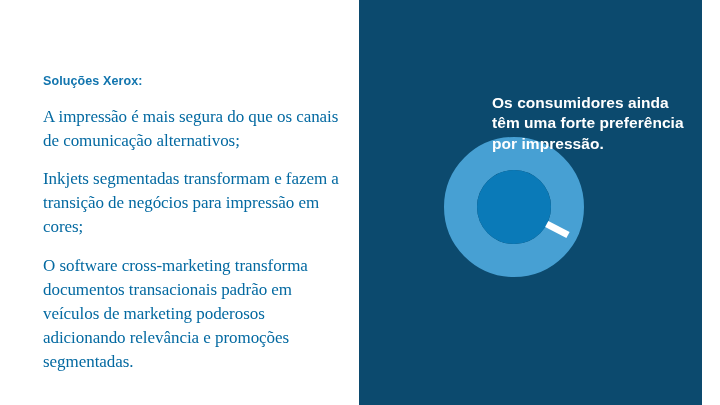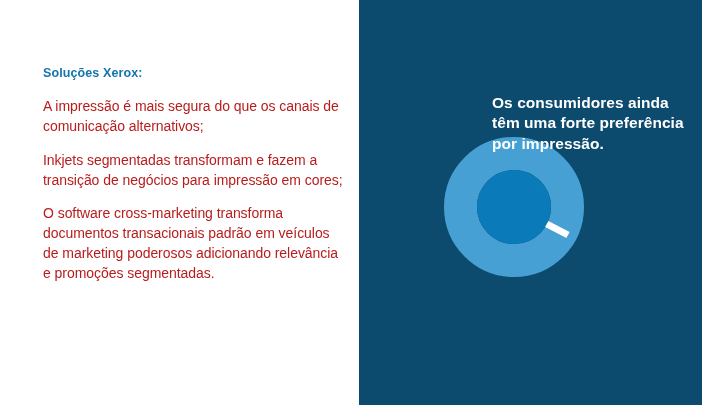--- a/index.html
+++ b/index.html
@@ -33,30 +33,31 @@
     position: absolute;
     left: 43px;
     top: 61px;
     width: 300px;
   }
   #solutions-heading {
     font-size: 12.5px;
     font-weight: bold;
     color: #1275ae;
     line-height: 1.35;
-    margin: 4px 0 15px 0;
+    margin: 12px 0 15px 0;
     letter-spacing: 0.1px;
   }
   .body-paragraph {
-    font-size: 14px;
+    font-size: 17px;
     font-weight: normal;
-    color: #b91c1c;
+    color: #0369a1;
     line-height: 1.42;
     margin: 0 0 14px 0;
     letter-spacing: -0.05px;
+    font-family: Liberation Serif, serif;
   }
   .body-paragraph:last-child {
     margin-bottom: 14px;
   }
 
   
   #right-panel {
     position: absolute;
     left: 359px;
     top: 0;

